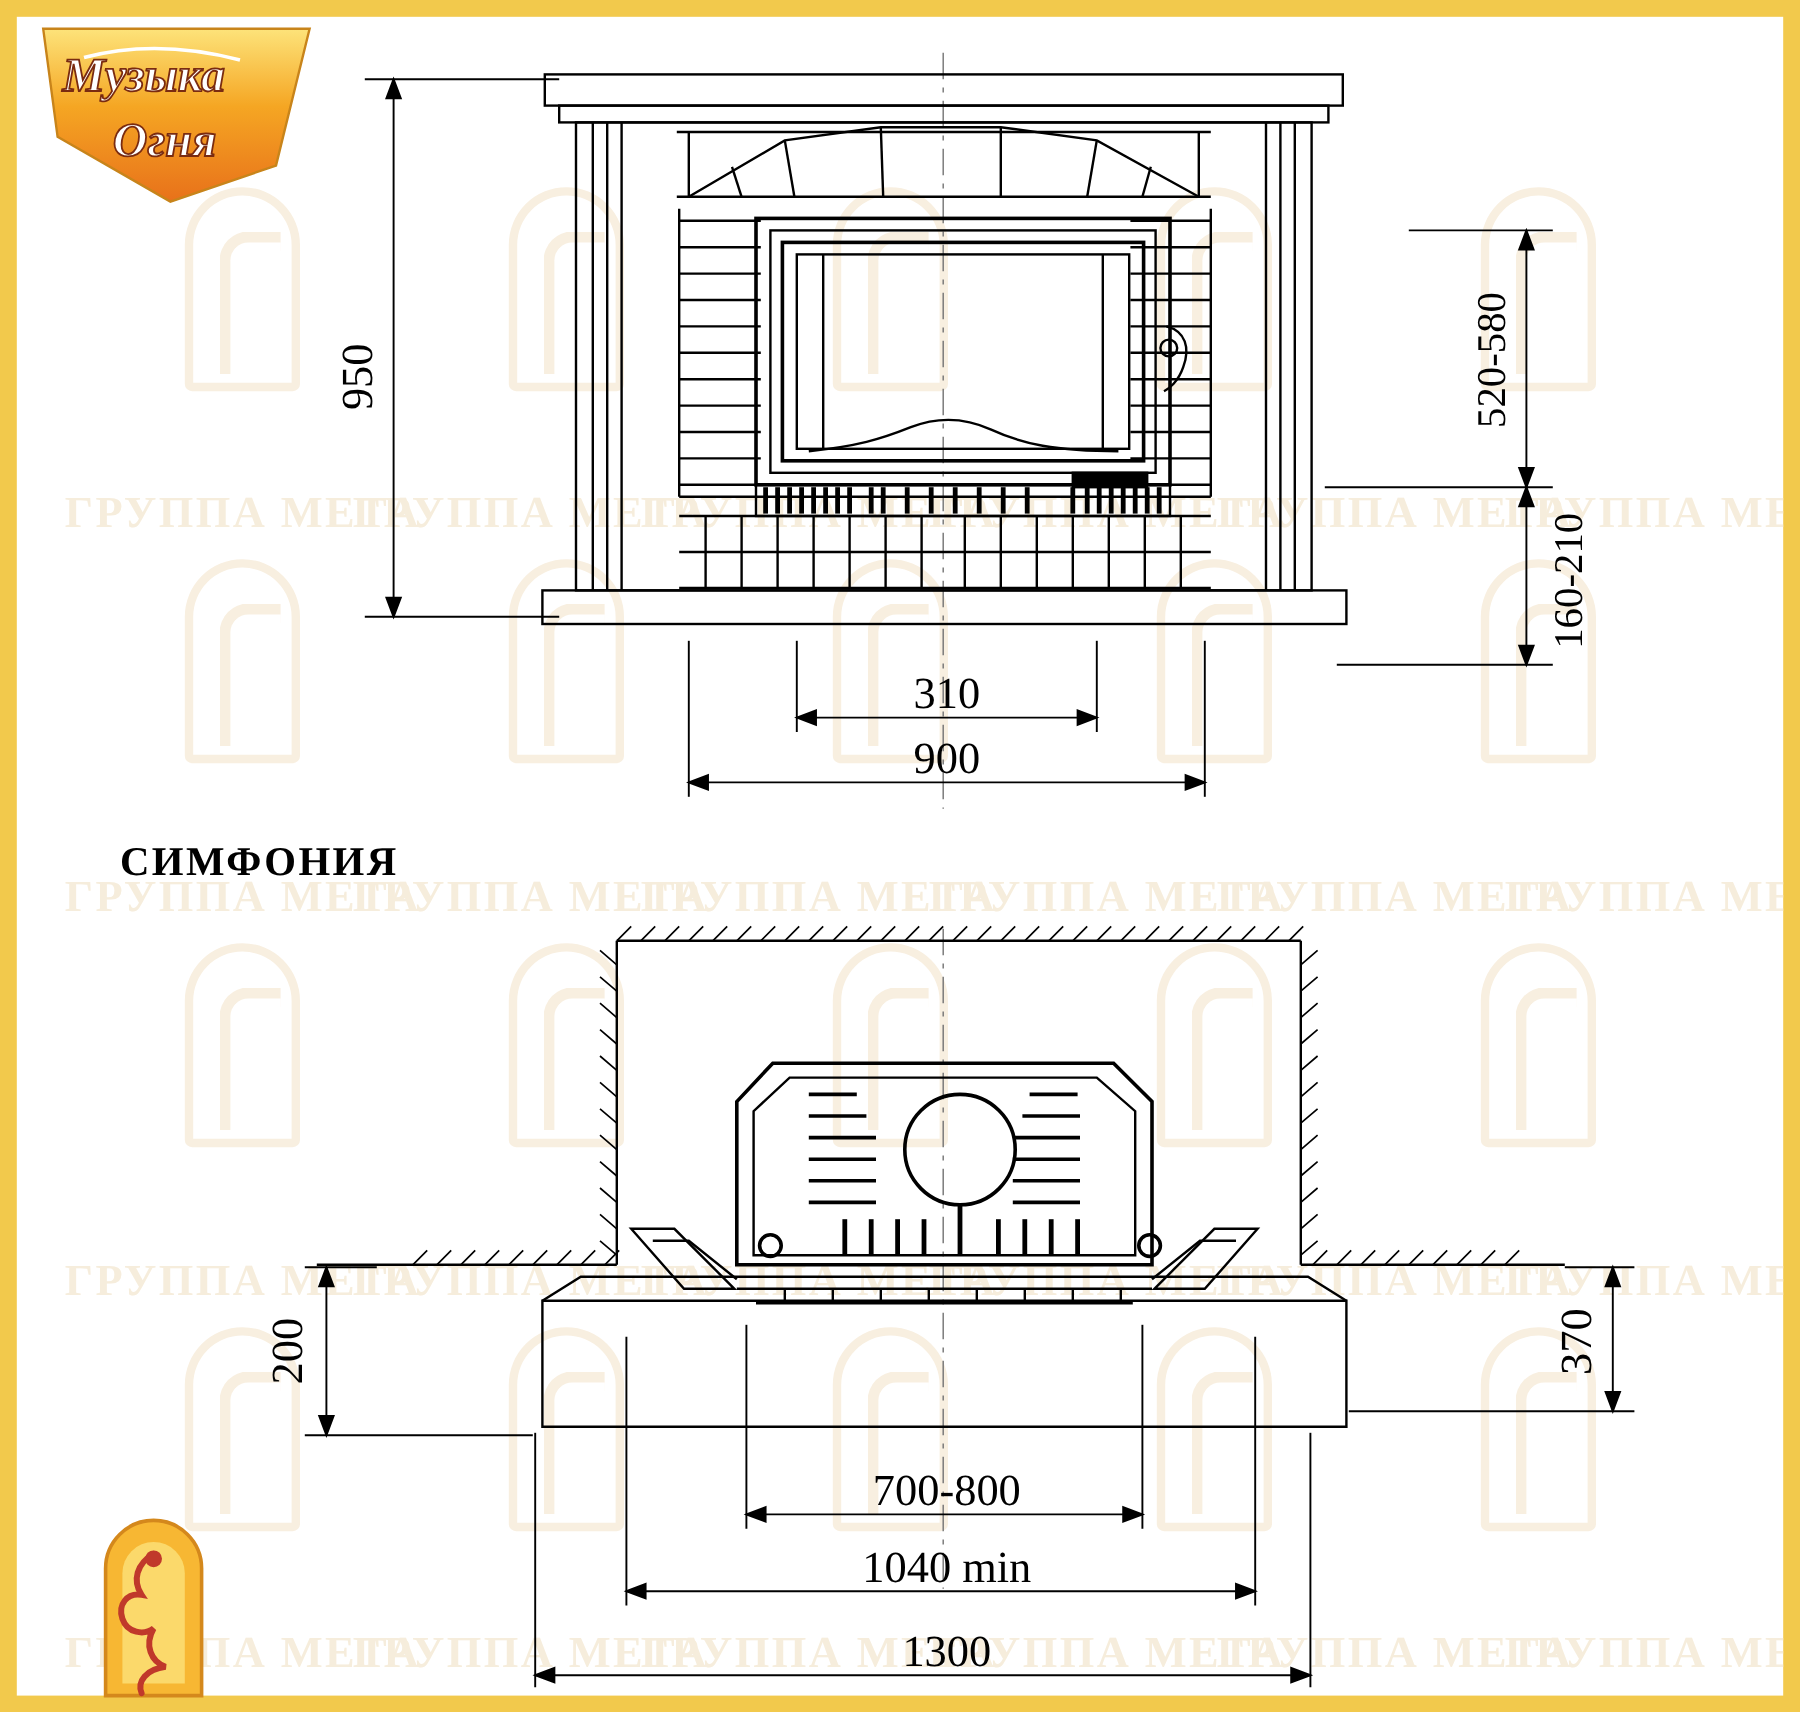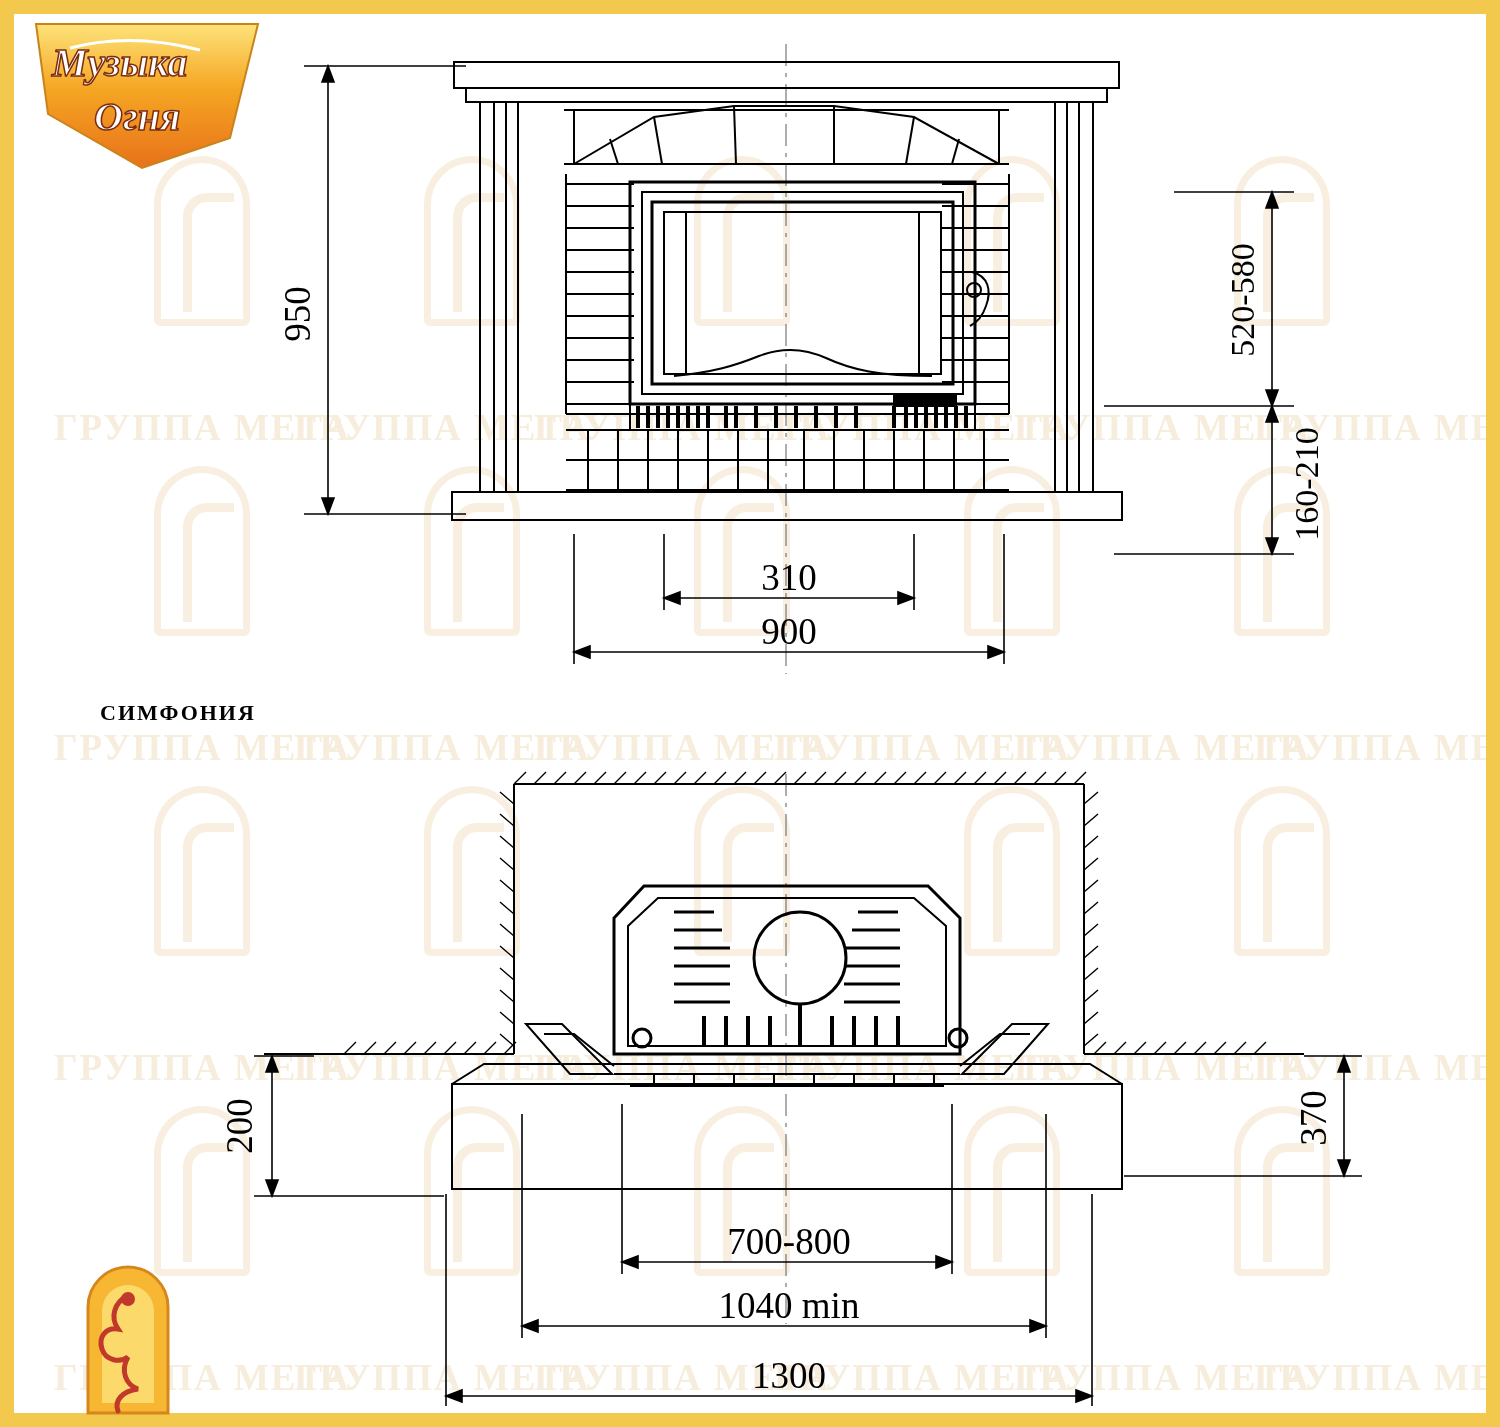--- a/index.html
+++ b/index.html
@@ -86,21 +86,21 @@
     top: 1255px;
     width: 92px;
     height: 160px;
   }
   .brand-title {
     position: absolute;
     left: 100px;
     top: 700px;
     font-family: "Liberation Serif", serif;
     font-weight: bold;
-    font-size: 22px;
+    font-size: 34px;
     letter-spacing: 2px;
     color: #000000;
   }
 </style>
 </head>
 <body>
 
 <div id="page">
 
   <div class="frame-edge frame-top"></div>

